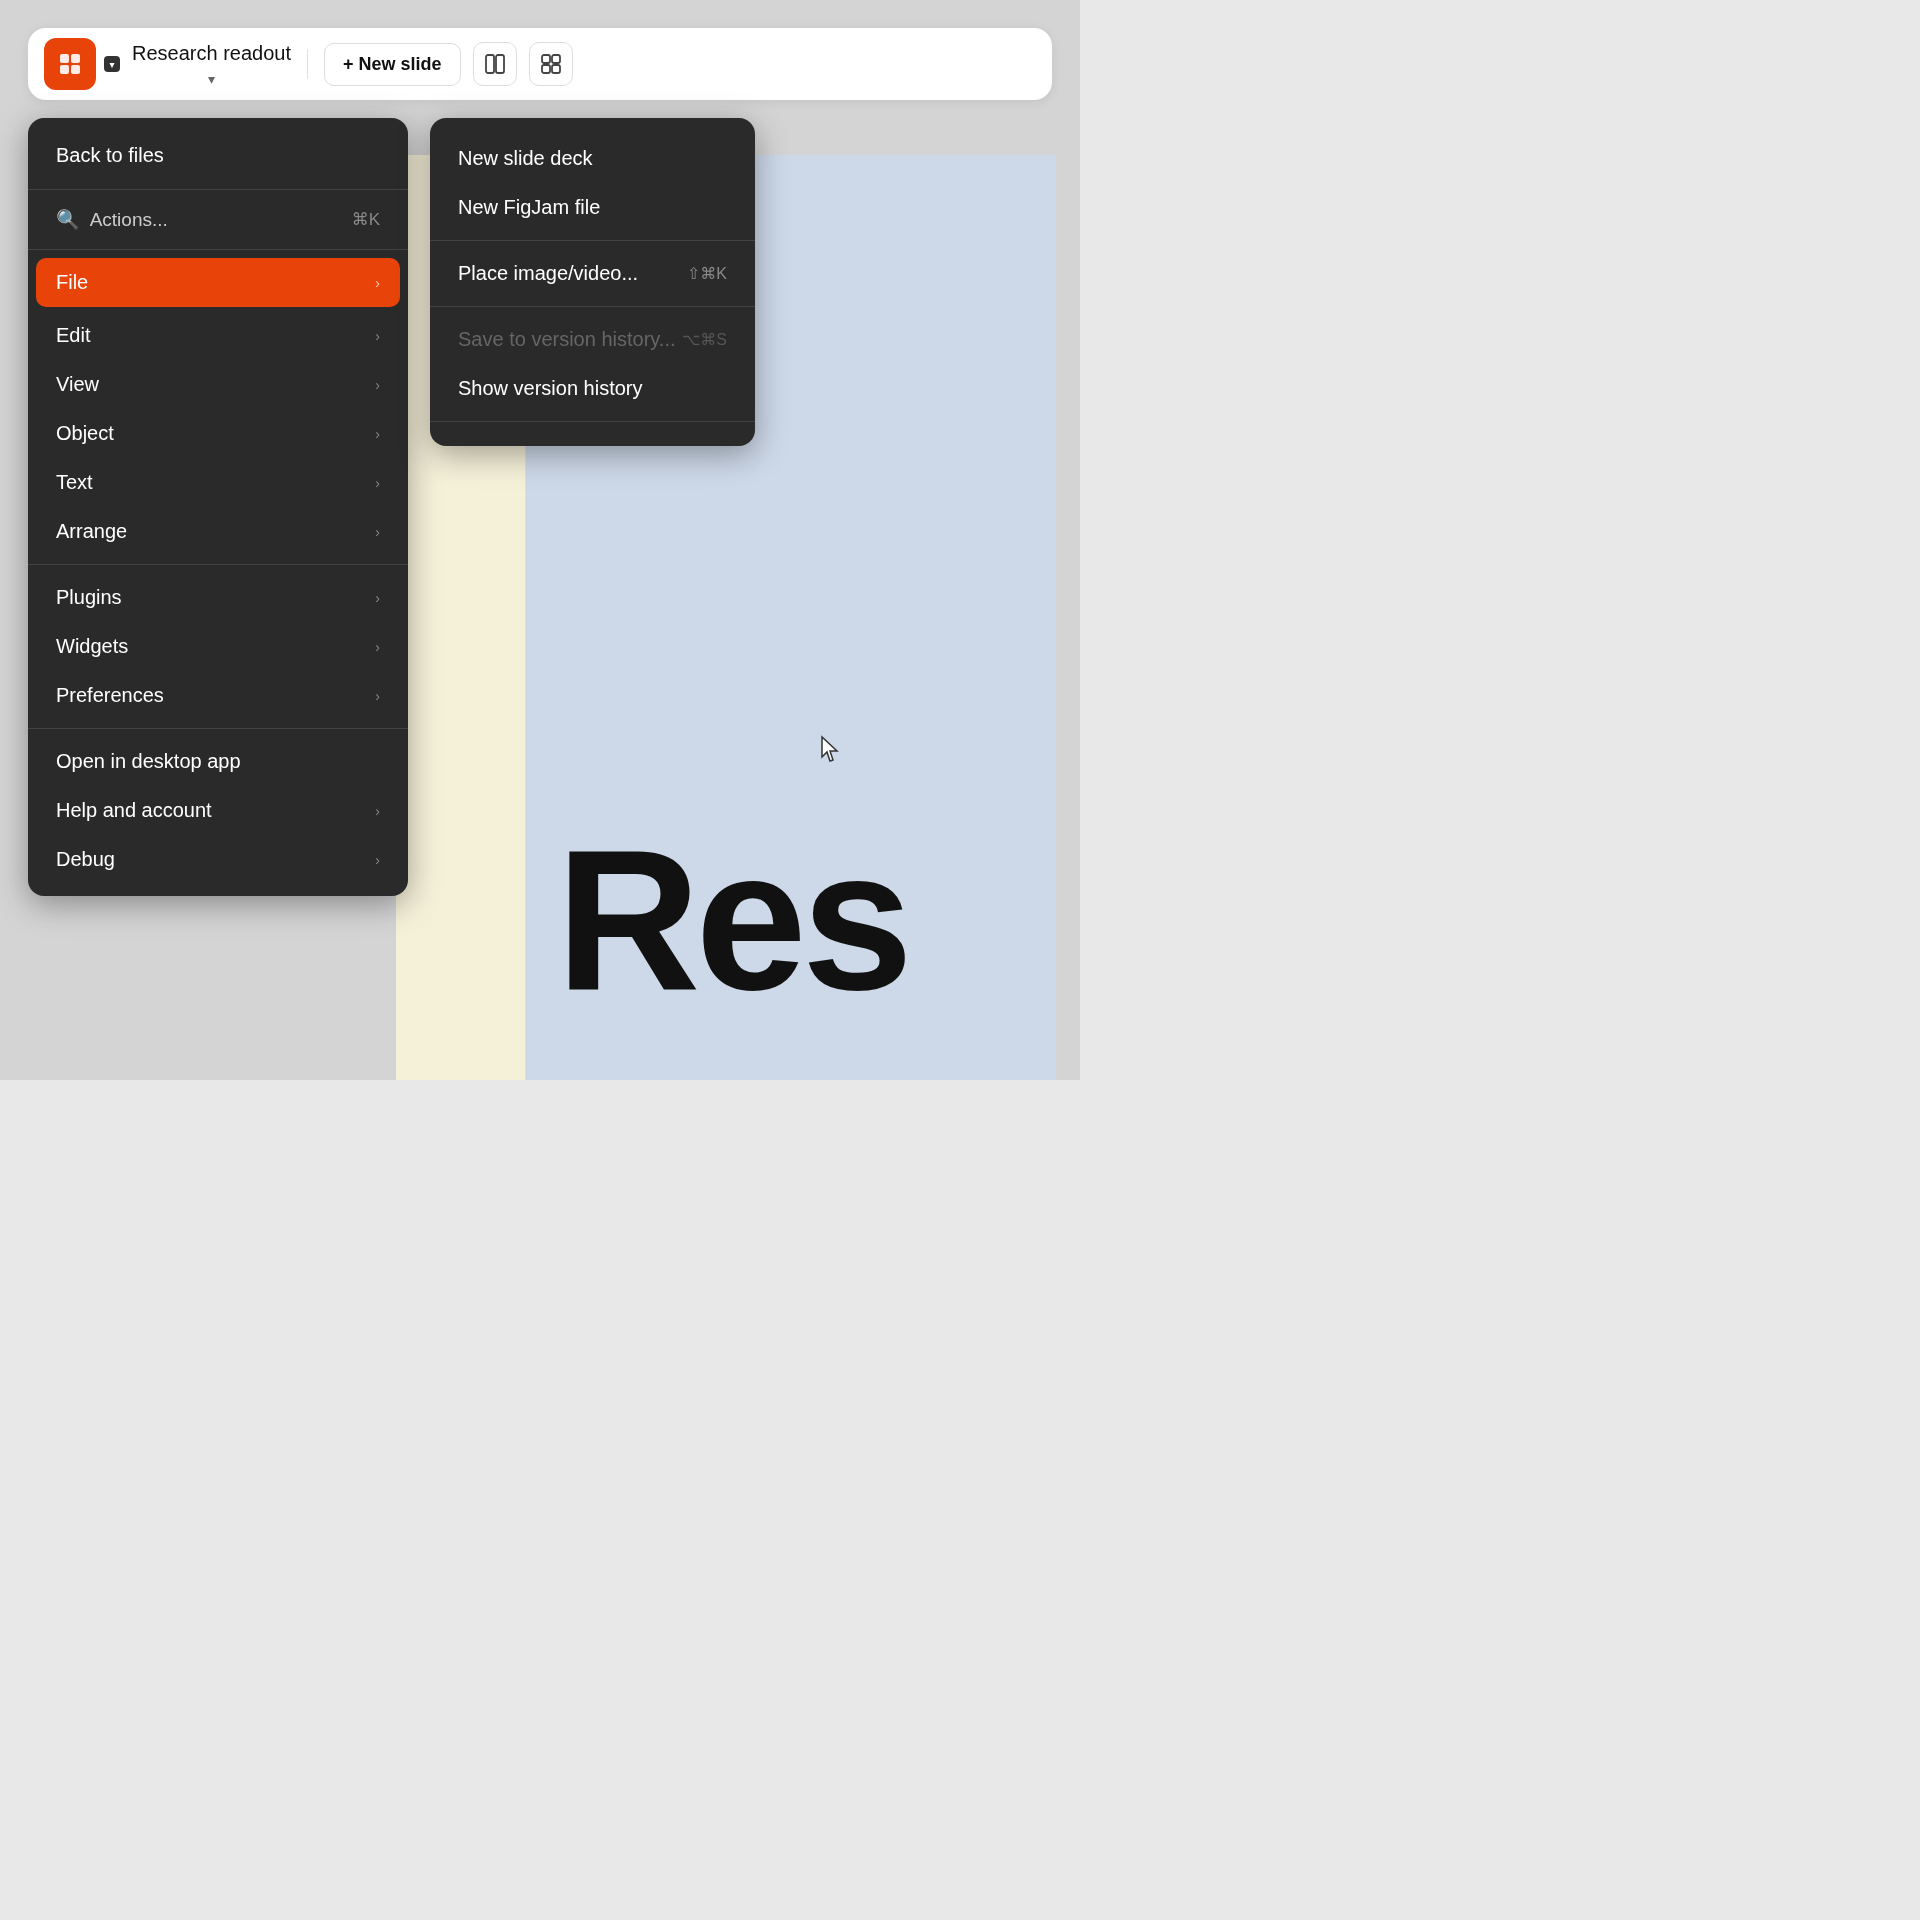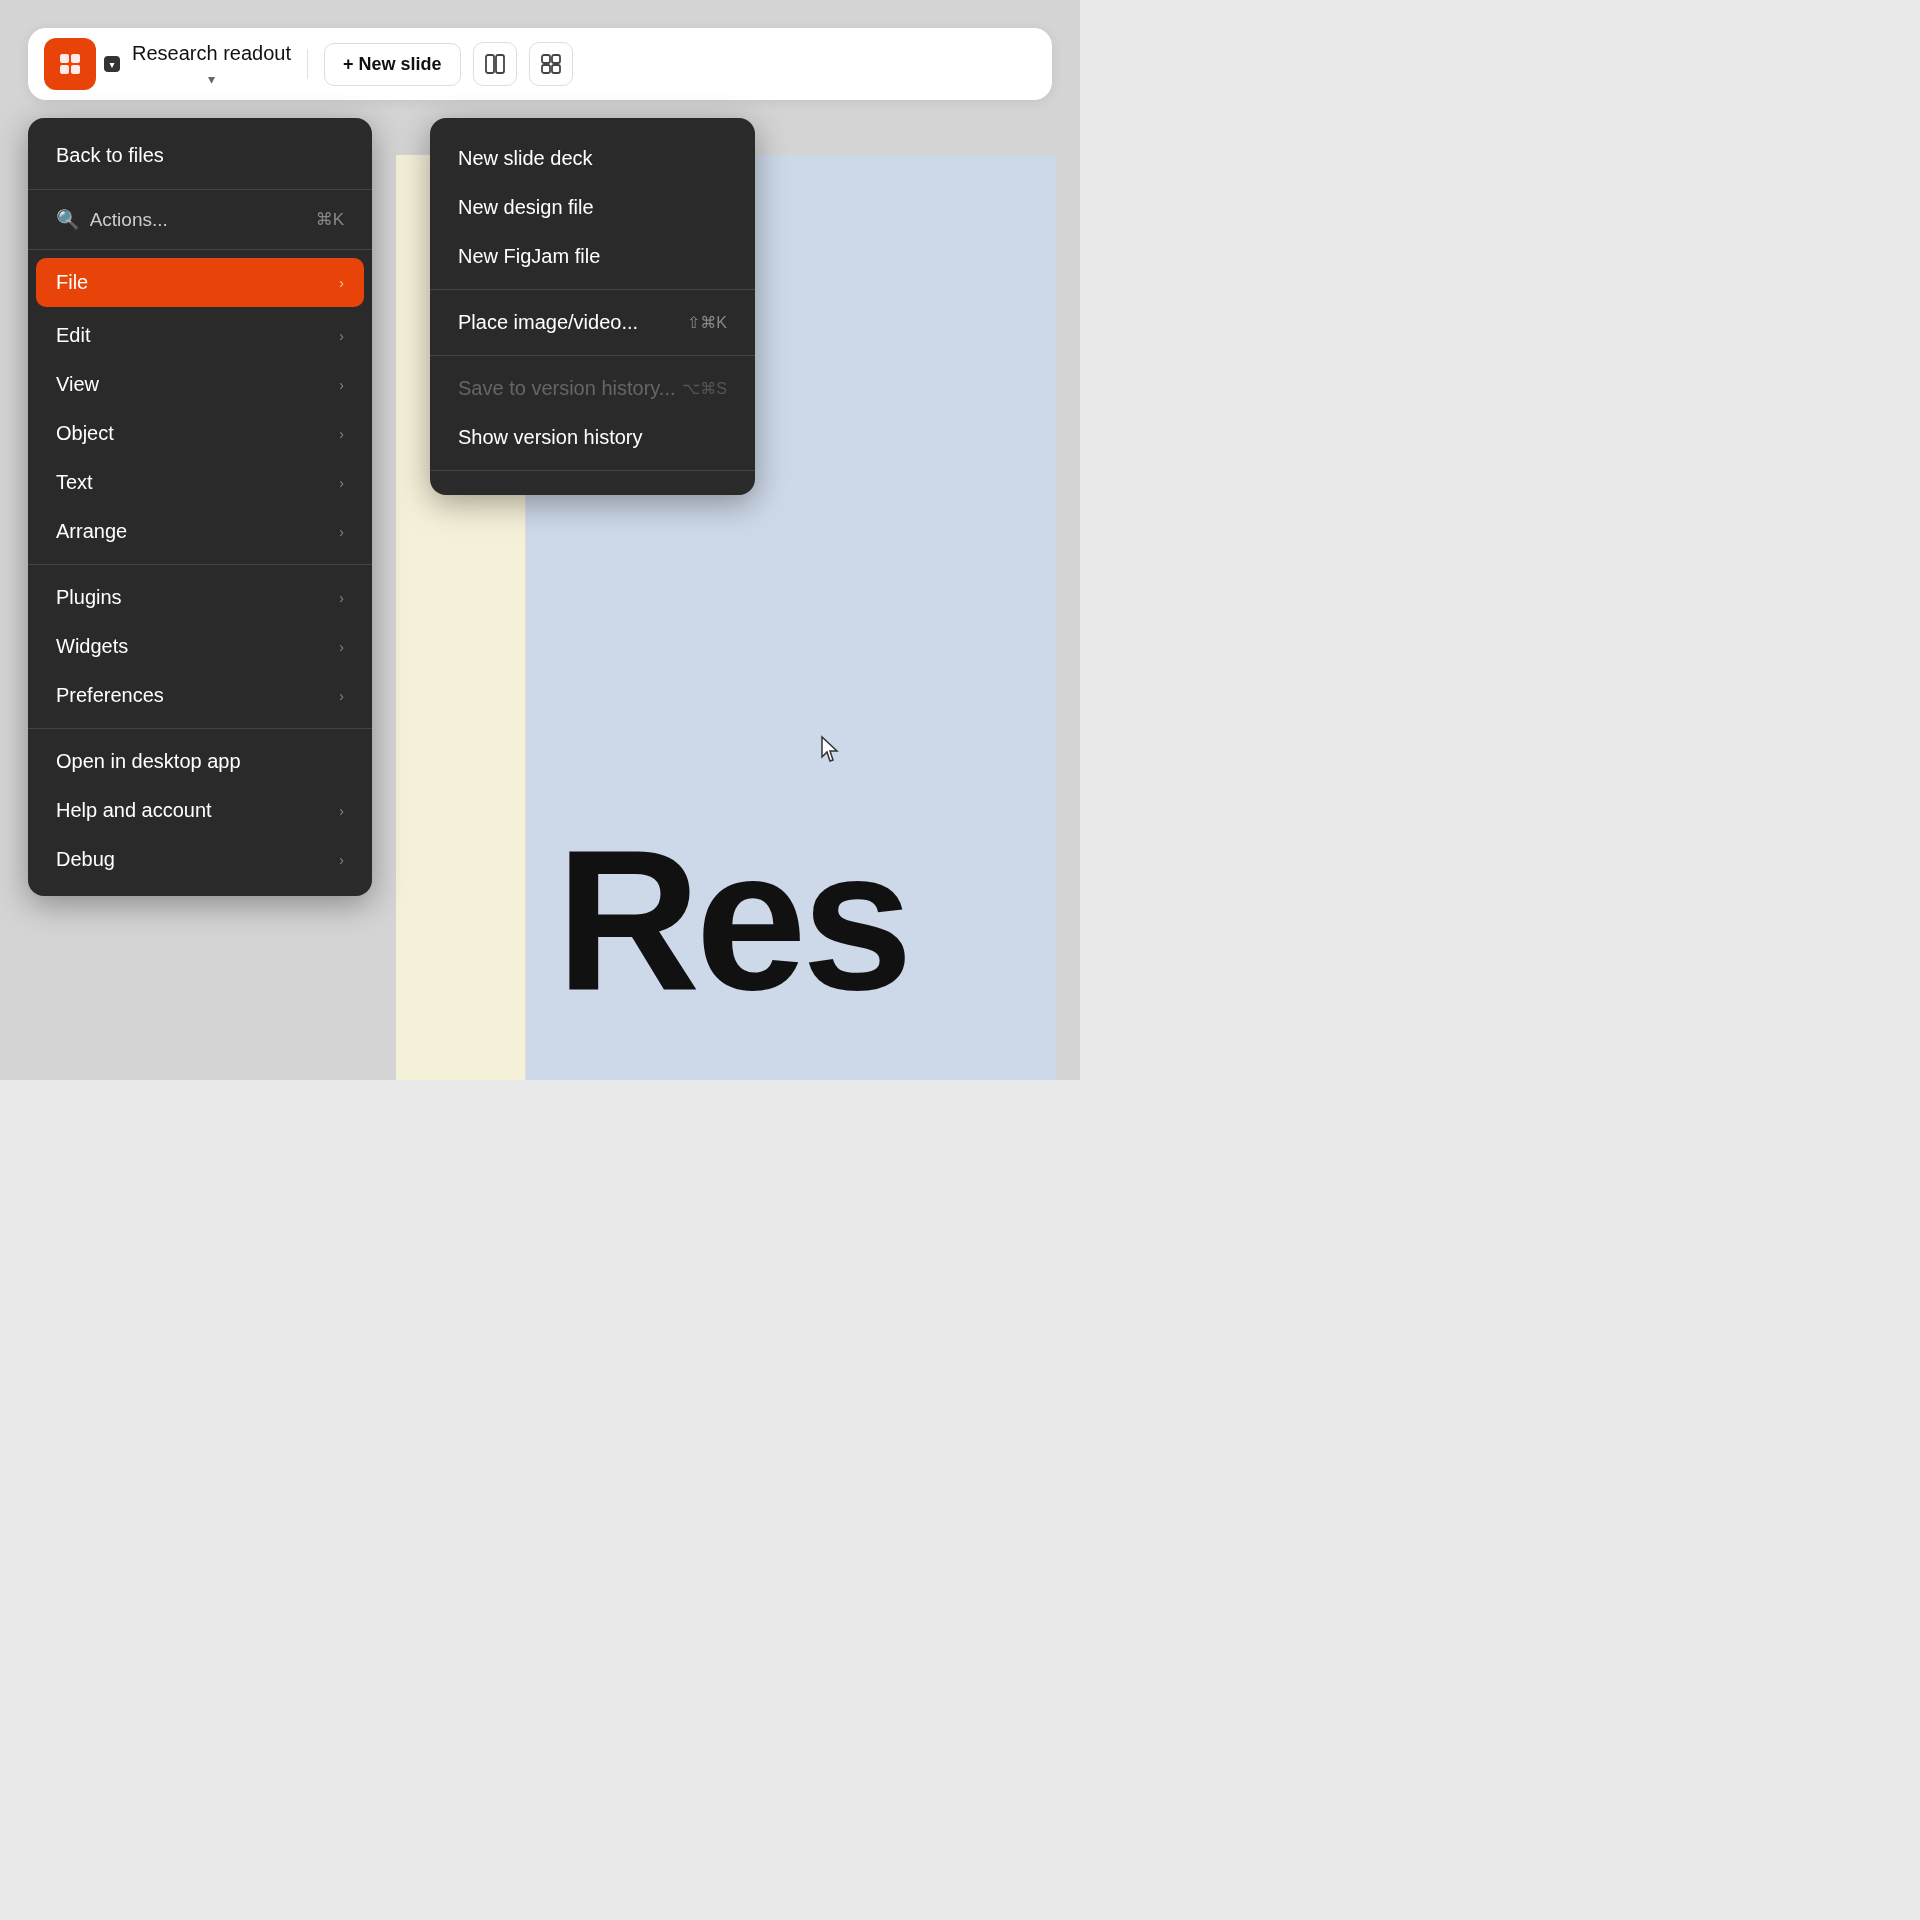--- a/index.html
+++ b/index.html
@@ -174,21 +174,21 @@
       cursor: pointer;
       font-size: 20px;
       color: #444;
     }
 
     
     .main-menu {
       position: absolute;
       top: 118px;
       left: 28px;
-      width: 344px;
+      width: 380px;
       background: #2a2a2a;
       border-radius: 16px;
       padding: 12px 0;
       z-index: 100;
       box-shadow: 0 8px 32px rgba(0,0,0,0.35);
     }
 
     .menu-back-item {
       padding: 14px 28px;
       color: white;
@@ -438,23 +438,20 @@
     <span>Debug</span>
     <span class="chevron">›</span>
   </div>
 </div>
 
 <div class="file-submenu">
   <div class="submenu-item">
     <span>New slide deck</span>
   </div>
   <div class="submenu-item">
-    <span>New design file</span>
-  </div>
-  <div class="submenu-item">
     <span>New FigJam file</span>
   </div>
 
   <div class="submenu-divider"></div>
 
   <div class="submenu-item">
     <span>Place image/video...</span>
     <span class="submenu-shortcut">⇧⌘K</span>
   </div>
 

